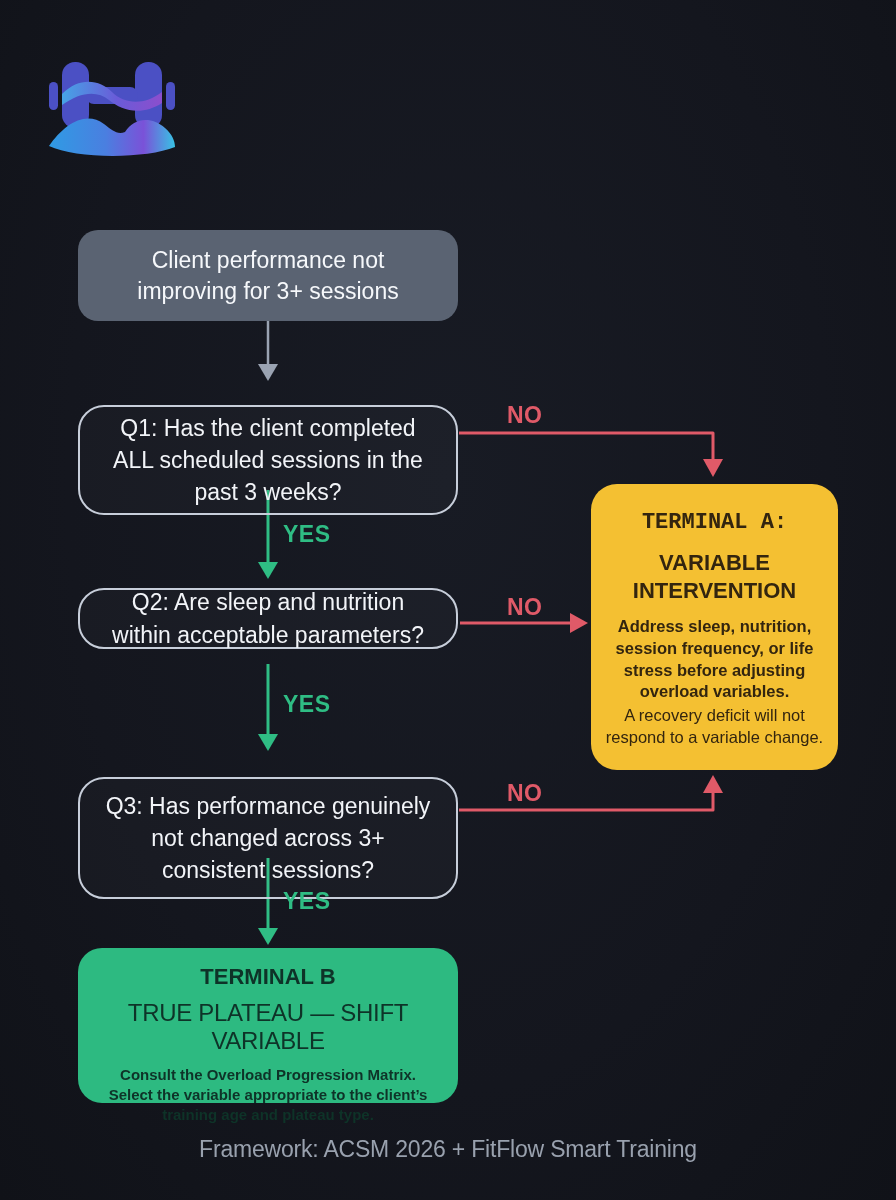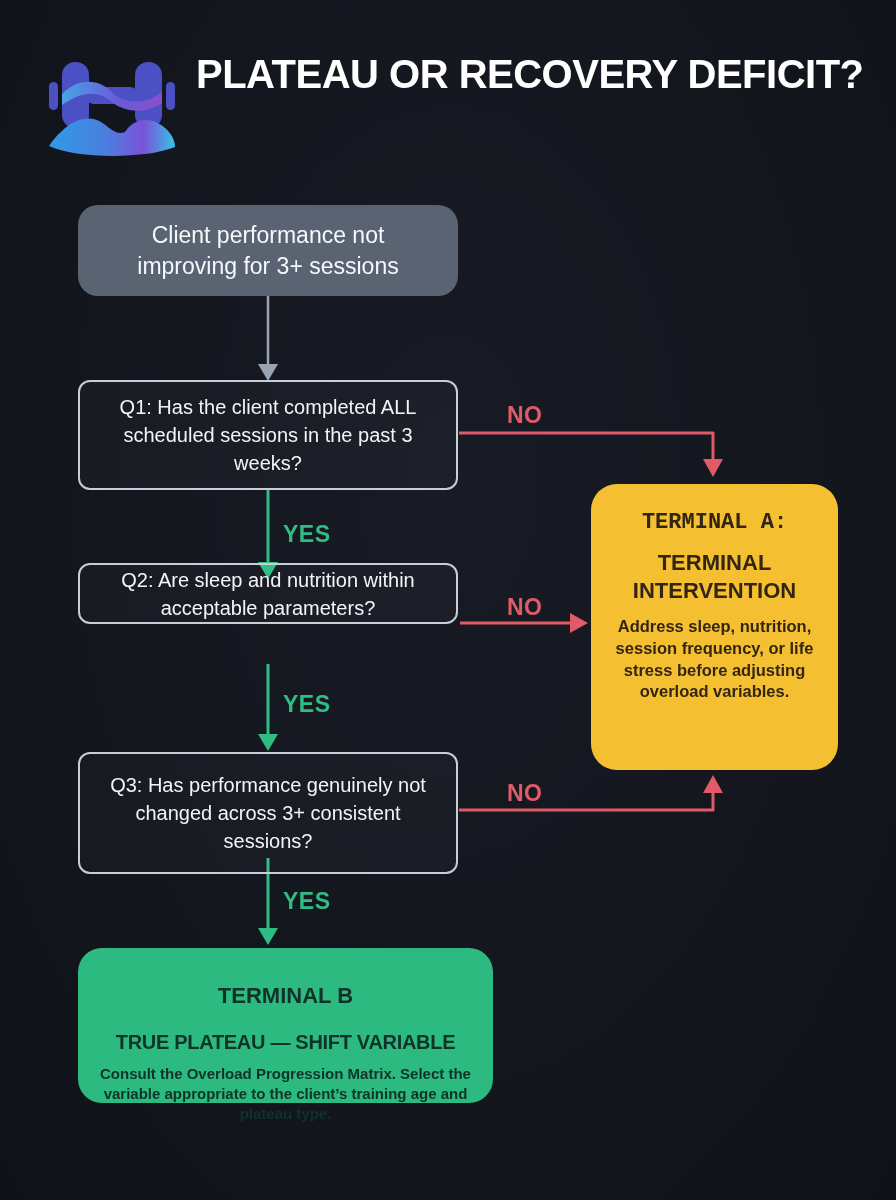--- a/index.html
+++ b/index.html
@@ -13,49 +13,49 @@
   .logo{position:absolute;left:46px;top:48px;}
   .title{
     position:absolute;left:196px;top:52px;width:680px;
     color:var(--title-text);font-size:40px;font-weight:bold;letter-spacing:-.5px;line-height:1.1;
   }
   .subtitle{
     position:absolute;left:196px;top:102px;width:680px;
     color:var(--subtitle-text);font-size:27px;font-weight:500;letter-spacing:-.2px;
   }
   
-  .node{position:absolute;box-sizing:border-box;display:flex;align-items:center;justify-content:flex-start;text-align:center;}
+  .node{position:absolute;box-sizing:border-box;display:flex;align-items:center;justify-content:flex-start;text-align:center;margin-top:25px;}
   .node-start{
     left:78px;top:205px;width:380px;height:91px;border-radius:20px;
     background:var(--start-bg);color:#f6f8fb;font-size:23px;line-height:1.32;padding:0 34px;
   }
   .q-node{
-    left:78px;width:380px;border-radius:12px;
+    left:78px;width:380px;border-radius:26px;
     border:2.5px solid var(--node-border);background:rgba(255,255,255,.025);
-    color:var(--node-text);font-size:20px;line-height:1.4;padding:0 22px;
+    color:var(--node-text);font-size:23px;line-height:1.4;padding:0 22px;
   }
   .q1{top:380px;height:110px;}
   .q2{top:563px;height:61px;}
   .q3{top:752px;height:122px;}
   
   .terminal{position:absolute;box-sizing:border-box;text-align:center;}
   .terminal-a{
     left:591px;top:484px;width:247px;height:286px;border-radius:26px;
     background:var(--terminal-a-bg);color:var(--terminal-a-text);padding:20px 14px;
   }
   .terminal-a .t-title{font-size:22px;font-weight:bold;margin-top:6px;font-family:Liberation Mono, monospace;}
   .terminal-a .t-sub{font-size:22px;font-weight:bold;margin-top:14px;line-height:1.25;}
   .terminal-a .t-body{font-size:16.5px;font-weight:700;line-height:1.32;margin-top:12px;}
   .terminal-a .t-body2{font-size:16.5px;font-weight:500;line-height:1.32;margin-top:2px;}
   .terminal-b{
-    left:78px;top:948px;width:415px;height:155px;border-radius:24px;
-    background:var(--terminal-b-bg);color:var(--terminal-b-text);padding:33px 20px;
+    left:78px;top:948px;width:380px;height:155px;border-radius:24px;
+    background:var(--terminal-b-bg);color:var(--terminal-b-text);padding:14px 20px;
   }
   .terminal-b .t-title{font-size:22px;font-weight:bold;margin-top:2px;}
-  .terminal-b .t-sub{font-size:20px;font-weight:bold;margin-top:22px;letter-spacing:-.3px;}
+  .terminal-b .t-sub{font-size:24px;font-weight:normal;margin-top:9px;letter-spacing:-.3px;}
   .terminal-b .t-body{font-size:15px;font-weight:700;line-height:1.32;margin-top:10px;}
   
   .edges{position:absolute;left:0;top:0;pointer-events:none;}
   .edge{fill:none;stroke-width:3px;stroke-linejoin:round;}
   .edge-gray{stroke:var(--flow-gray);stroke-width:2.5px;}
   .edge-green{stroke:var(--yes-green);}
   .edge-red{stroke:var(--no-red);}
   .head-gray{fill:var(--flow-gray);}
   .head-green{fill:var(--yes-green);}
   .head-red{fill:var(--no-red);}
@@ -95,21 +95,20 @@
         </linearGradient>
       </defs>
       <rect x="3" y="34" width="9" height="28" rx="4.5" fill="#4B50C4"></rect>
       <rect x="120" y="34" width="9" height="28" rx="4.5" fill="#4B50C4"></rect>
       <rect x="16" y="14" width="27" height="66" rx="13" fill="#4B50C4"></rect>
       <rect x="89" y="14" width="27" height="66" rx="13" fill="#4B50C4"></rect>
       <rect x="40" y="39" width="52" height="17" rx="8" fill="#4B50C4"></rect>
       <path d="M16 46 C 34 28, 54 32, 66 44 C 78 56, 98 58, 116 44 L116 55 C 96 68, 76 63, 63 52 C 51 42, 34 44, 16 57 Z" fill="url(#gWaveMid)"></path>
       <path d="M3 98 C 18 76, 40 62, 58 76 C 66 82, 71 87, 79 84 C 88 70, 105 68, 119 80 C 126 86, 129 93, 129 99 C 100 111, 30 111, 3 98 Z" fill="url(#gWaveBot)"></path>
     </svg>
-    <div class="title">PLATEAU OR RECOVERY DEFICIT?</div>
   </header>
 
   <main>
 
     <svg class="edges" width="896" height="1200" viewBox="0 0 896 1200">
       <path class="edge edge-gray" d="M268 296 V366"></path>
       <polygon class="head-gray" points="258,364 278,364 268,381"></polygon>
 
       <path class="edge edge-green" d="M268 490 V564"></path>
       <polygon class="head-green" points="258,562 278,562 268,579"></polygon>
@@ -148,26 +147,28 @@
 
     <span class="lbl lbl-yes lbl-yes1">YES</span>
     <span class="lbl lbl-yes lbl-yes2">YES</span>
     <span class="lbl lbl-yes lbl-yes3">YES</span>
     <span class="lbl lbl-no lbl-no1">NO</span>
     <span class="lbl lbl-no lbl-no2">NO</span>
     <span class="lbl lbl-no lbl-no3">NO</span>
 
     <div class="terminal terminal-a">
       <div class="t-title">TERMINAL A:</div>
-      <div class="t-sub">TERMINAL INTERVENTION</div>
+      <div class="t-sub">VARIABLE INTERVENTION</div>
       <div class="t-body">Address sleep, nutrition, session frequency, or life stress before adjusting overload variables.</div>
+      <div class="t-body2">A recovery deficit will not respond to a variable change.</div>
     </div>
 
     <div class="terminal terminal-b">
       <div class="t-title">TERMINAL B</div>
       <div class="t-sub">TRUE PLATEAU — SHIFT VARIABLE</div>
       <div class="t-body">Consult the Overload Progression Matrix. Select the variable appropriate to the client’s training age and plateau type.</div>
     </div>
 
   </main>
 
+  <div class="footer">Framework: ACSM 2026 + FitFlow Smart Training</div>
 
 </div>
 
 </body></html>

